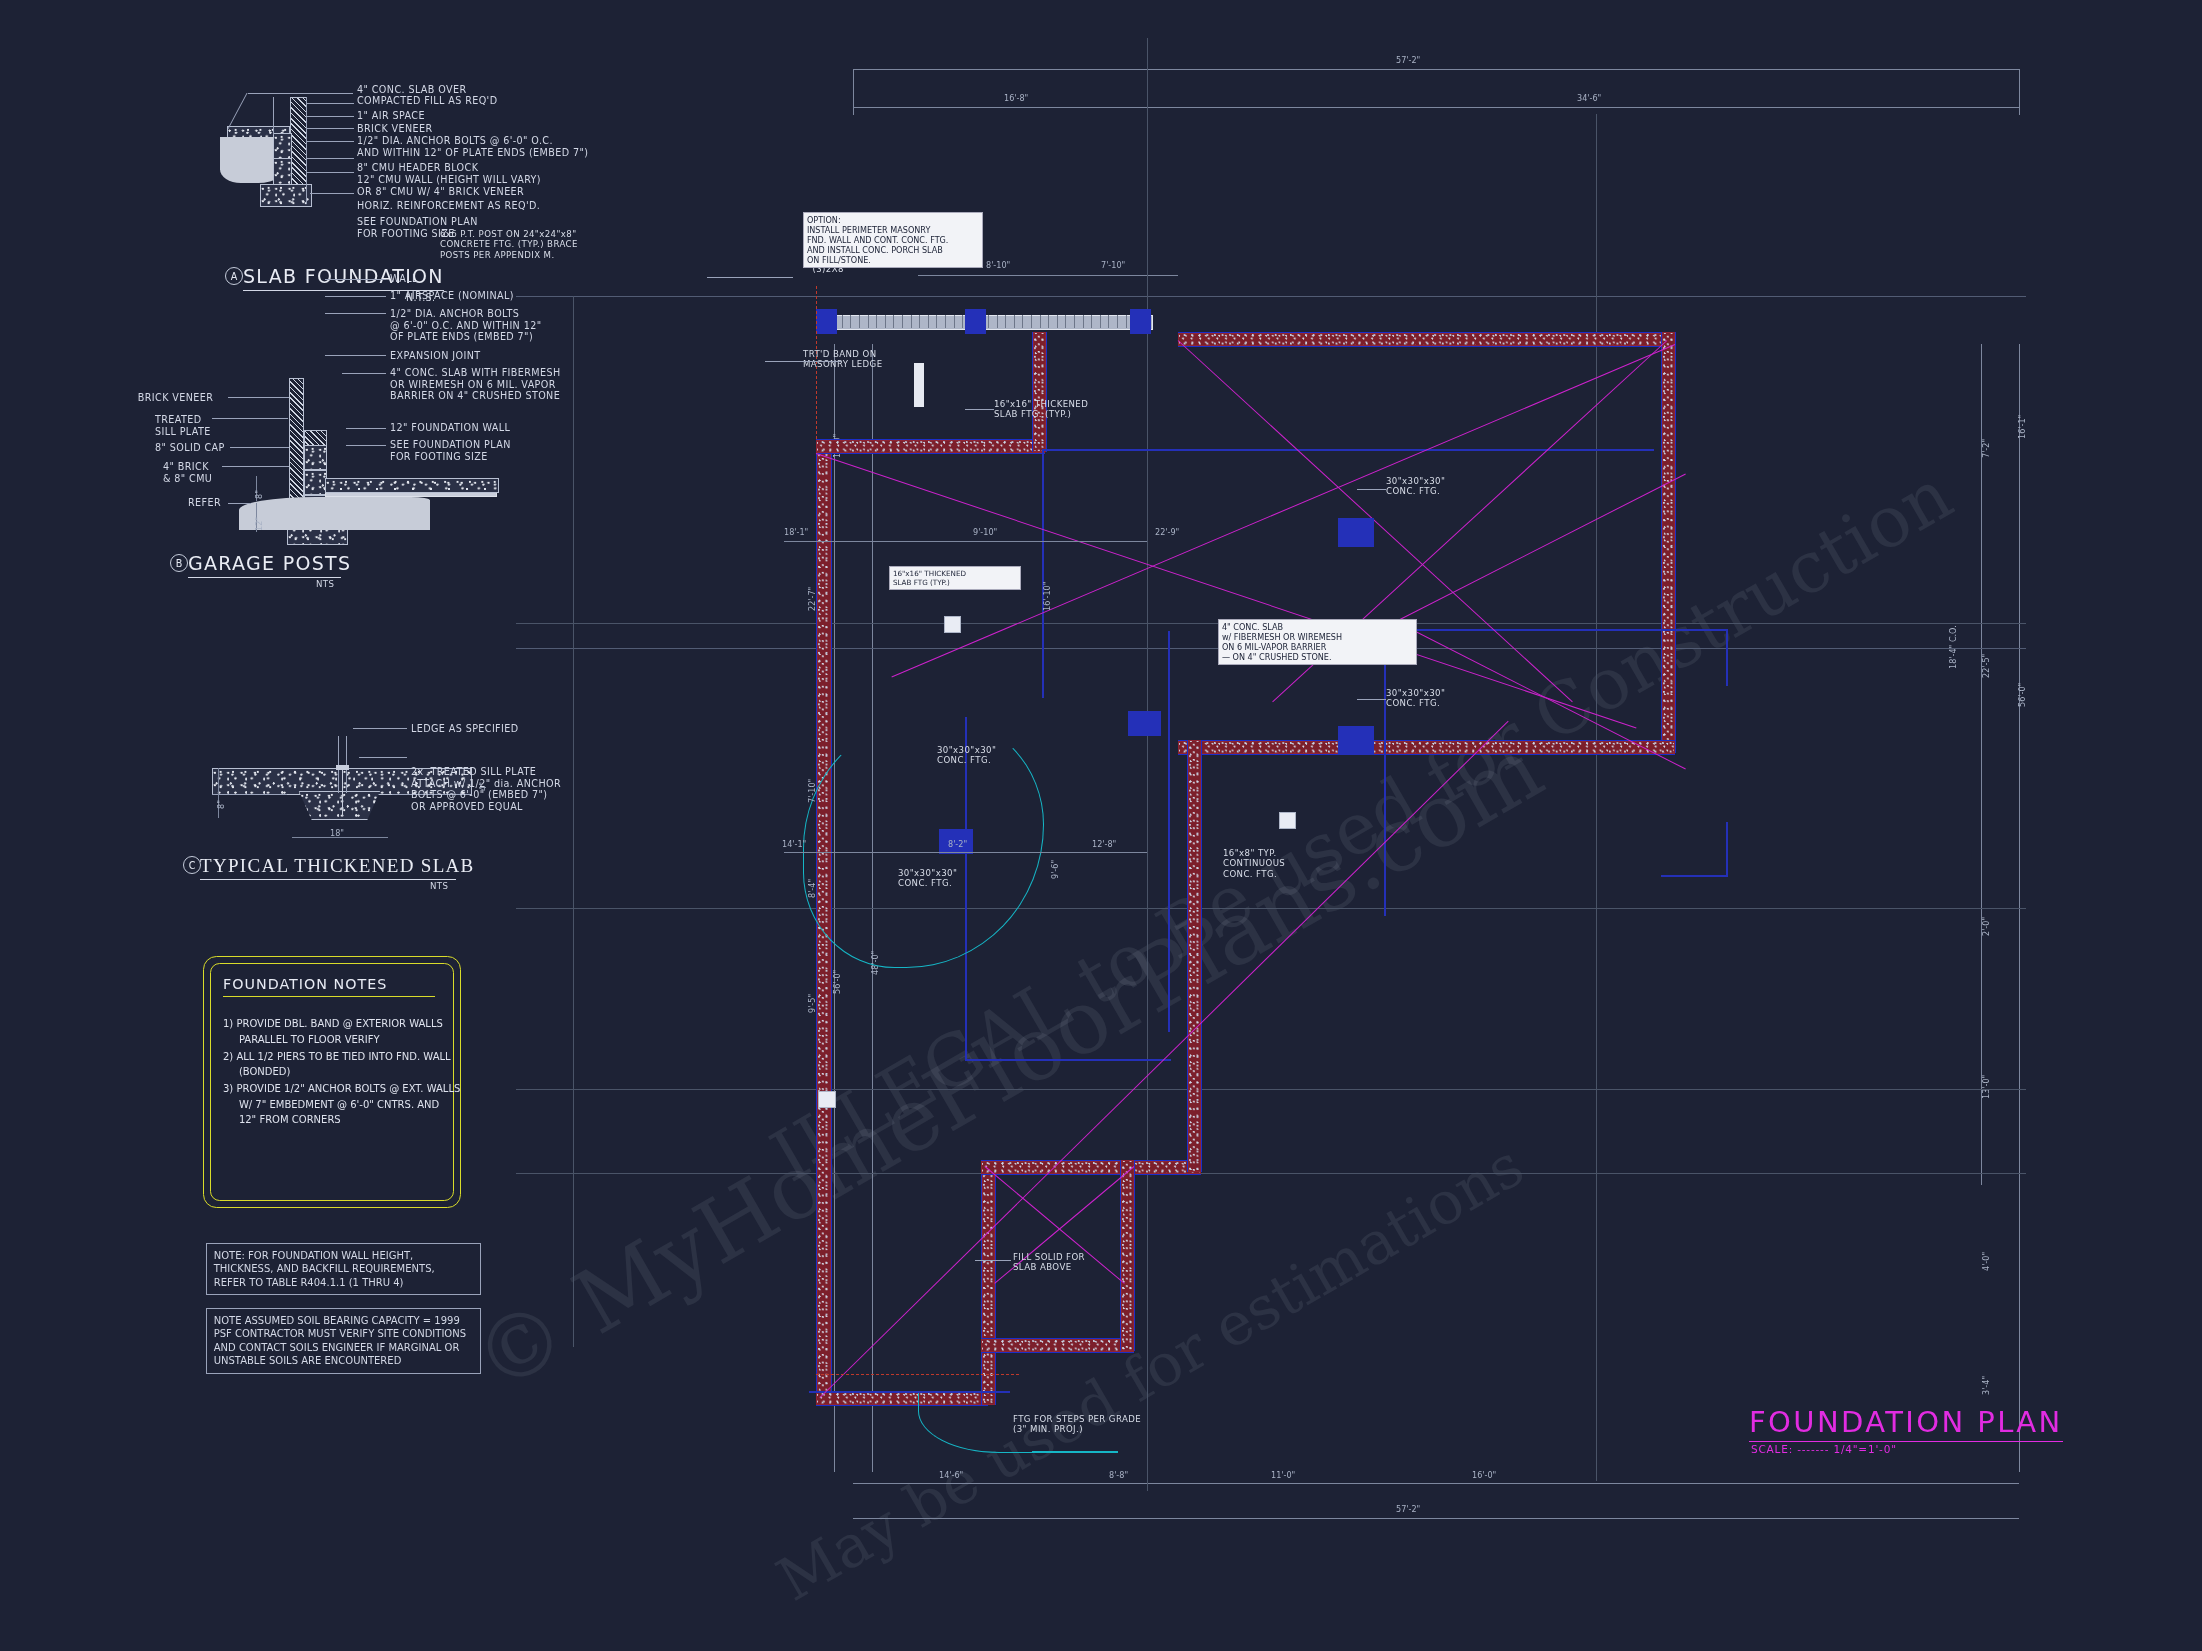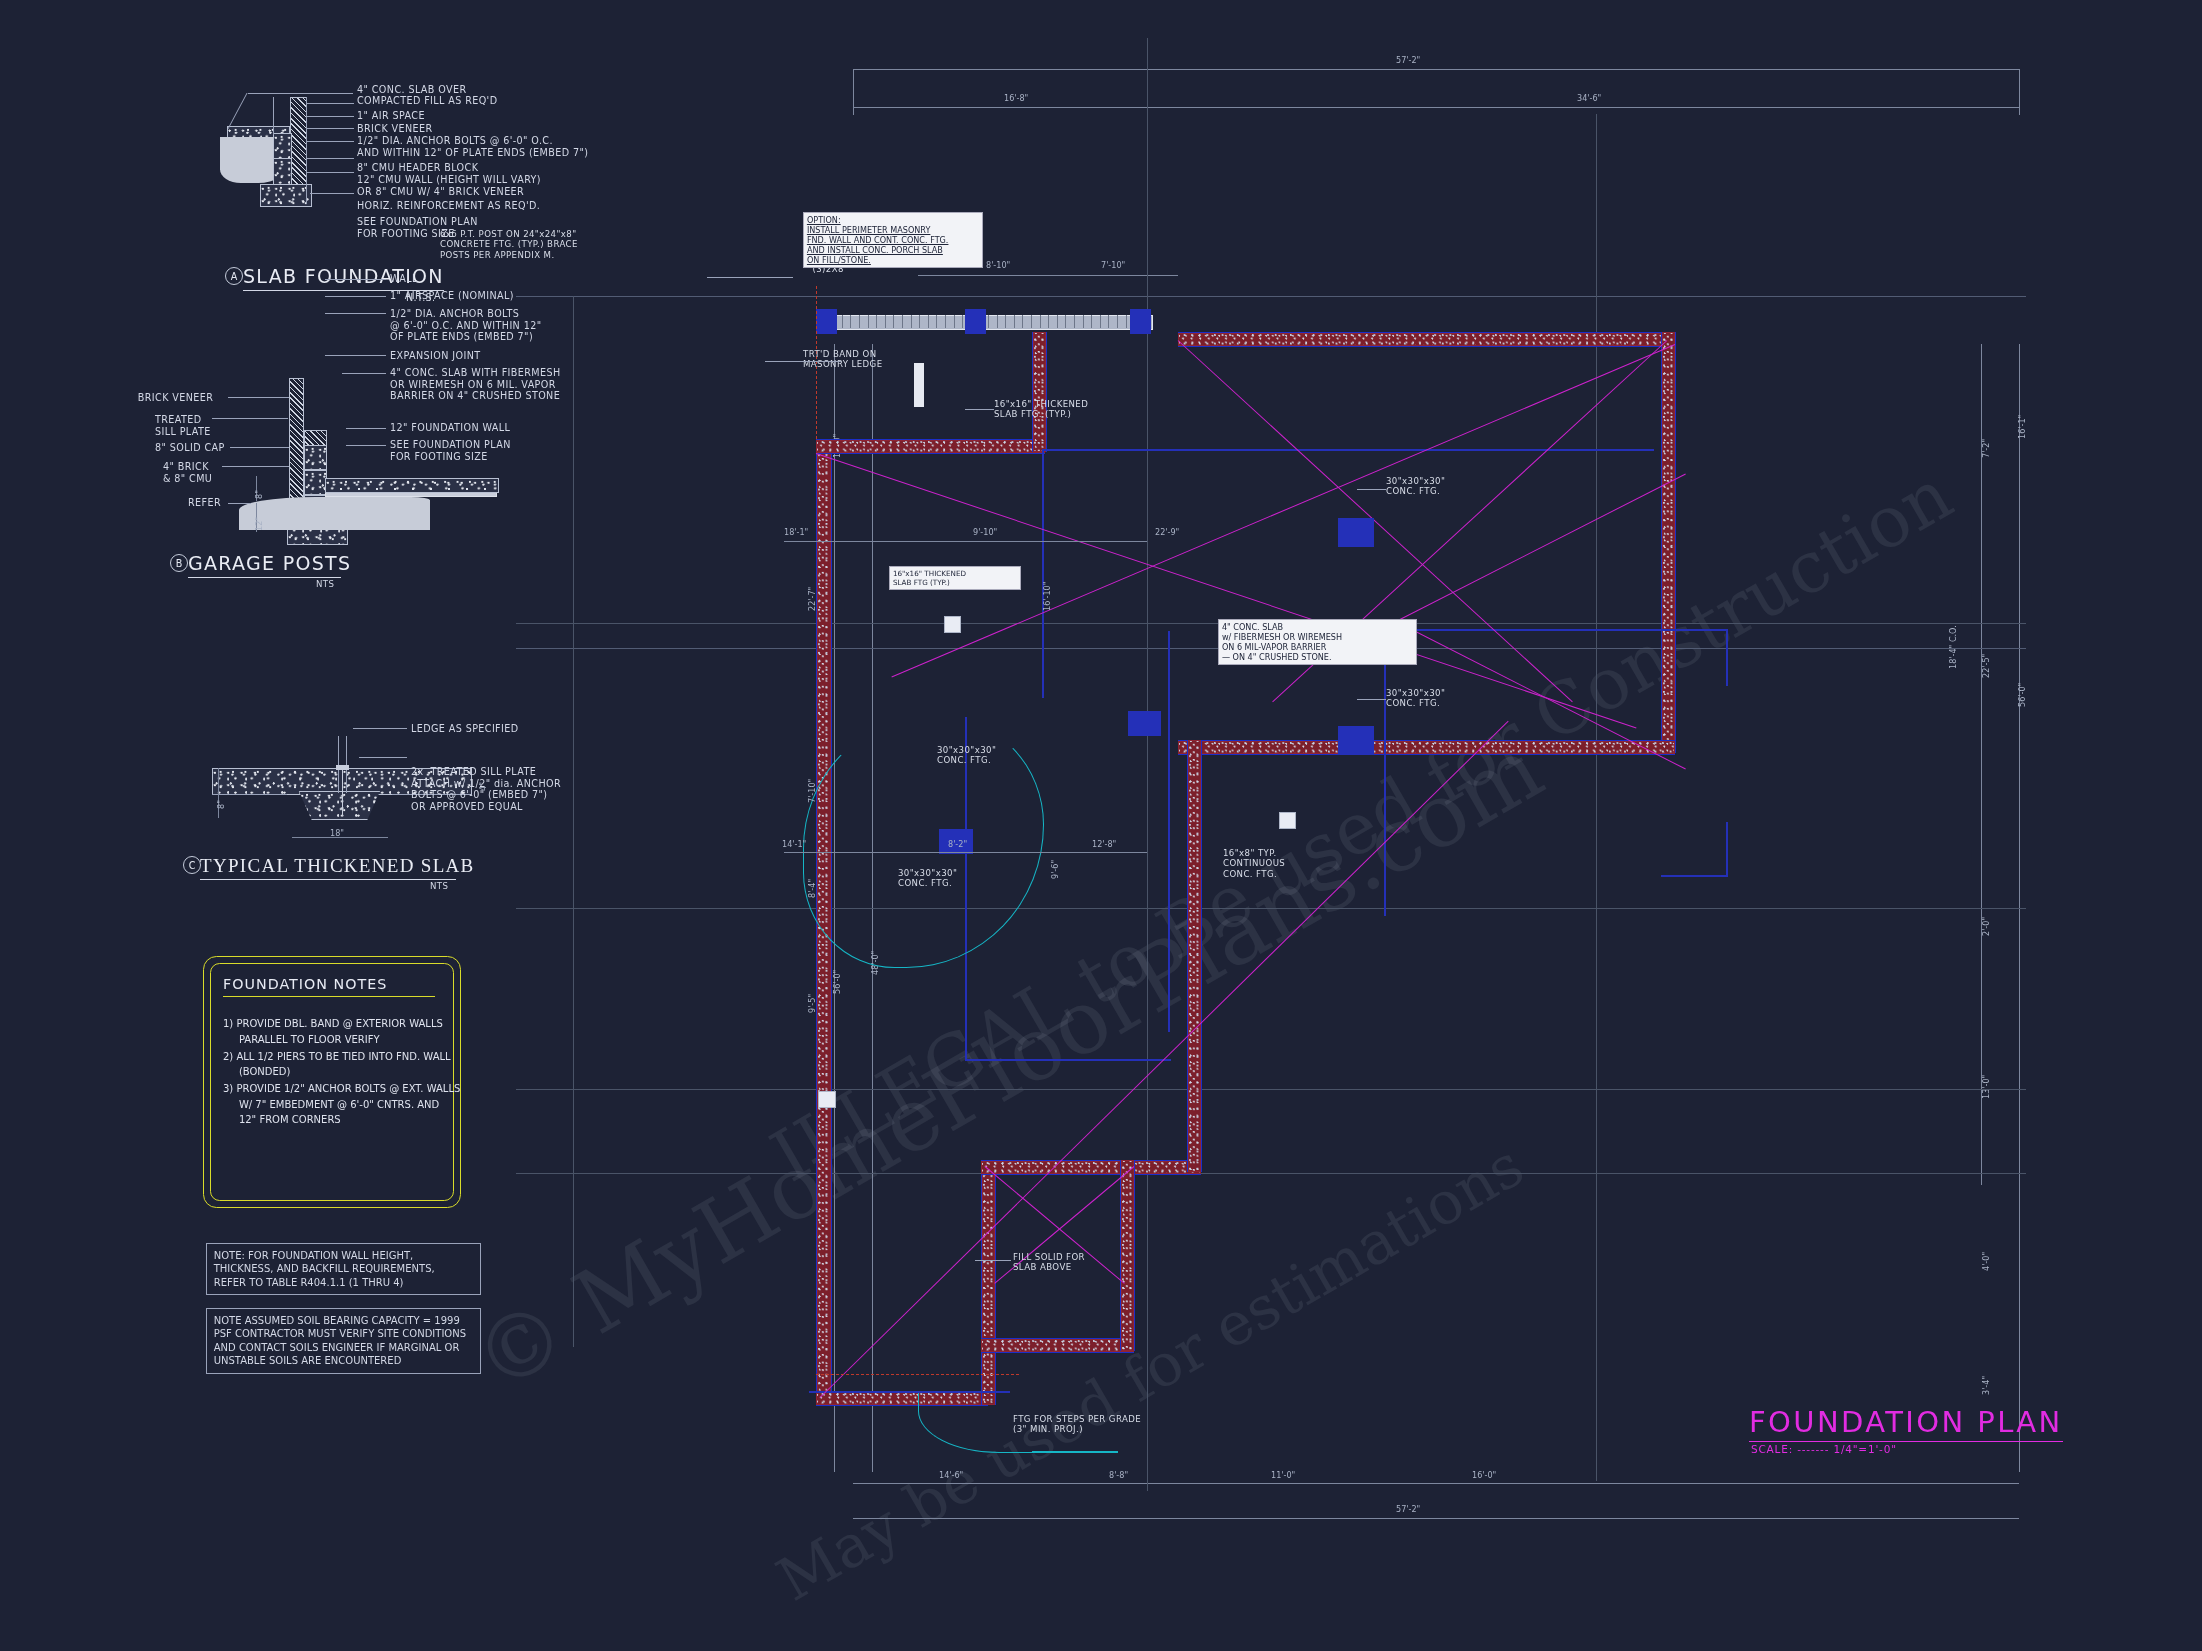--- a/index.html
+++ b/index.html
@@ -381,21 +381,21 @@
     <div class="dimline" style="left:-38px;top:795px;width:363px;"></div>
 
     <div class="txt t9" style="left:-382px;top:172px;color:#d9dee9;">6x6 P.T. POST ON 24"x24"x8"
 CONCRETE FTG. (TYP.) BRACE
 POSTS PER APPENDIX M.</div>
     <div class="txt t9" style="left:-9.6px;top:197px;color:#d9dee9;">TRT'D
 (3)2X8</div>
     <div class="txt t9" style="left:-19px;top:292px;color:#d9dee9;">TRT'D BAND ON
 MASONRY LEDGE</div>
 
-    <div class="callout" style="left:-19px;top:155px;width:172px;text-decoration:underline;">OPTION:
+    <div class="callout" style="left:-19px;top:155px;width:172px;">OPTION:
 INSTALL PERIMETER MASONRY
 FND. WALL AND CONT. CONC. FTG.
 AND INSTALL CONC. PORCH SLAB
 ON FILL/STONE.</div>
 
     <div class="txt t9" style="left:172px;top:342px;color:#d9dee9;">16"x16" THICKENED
 SLAB FTG. (TYP.)</div>
     <div class="txt t9" style="left:564px;top:419px;color:#d9dee9;">30"x30"x30"
 CONC. FTG.</div>
     <div class="txt t9" style="left:564px;top:631px;color:#d9dee9;">30"x30"x30"

